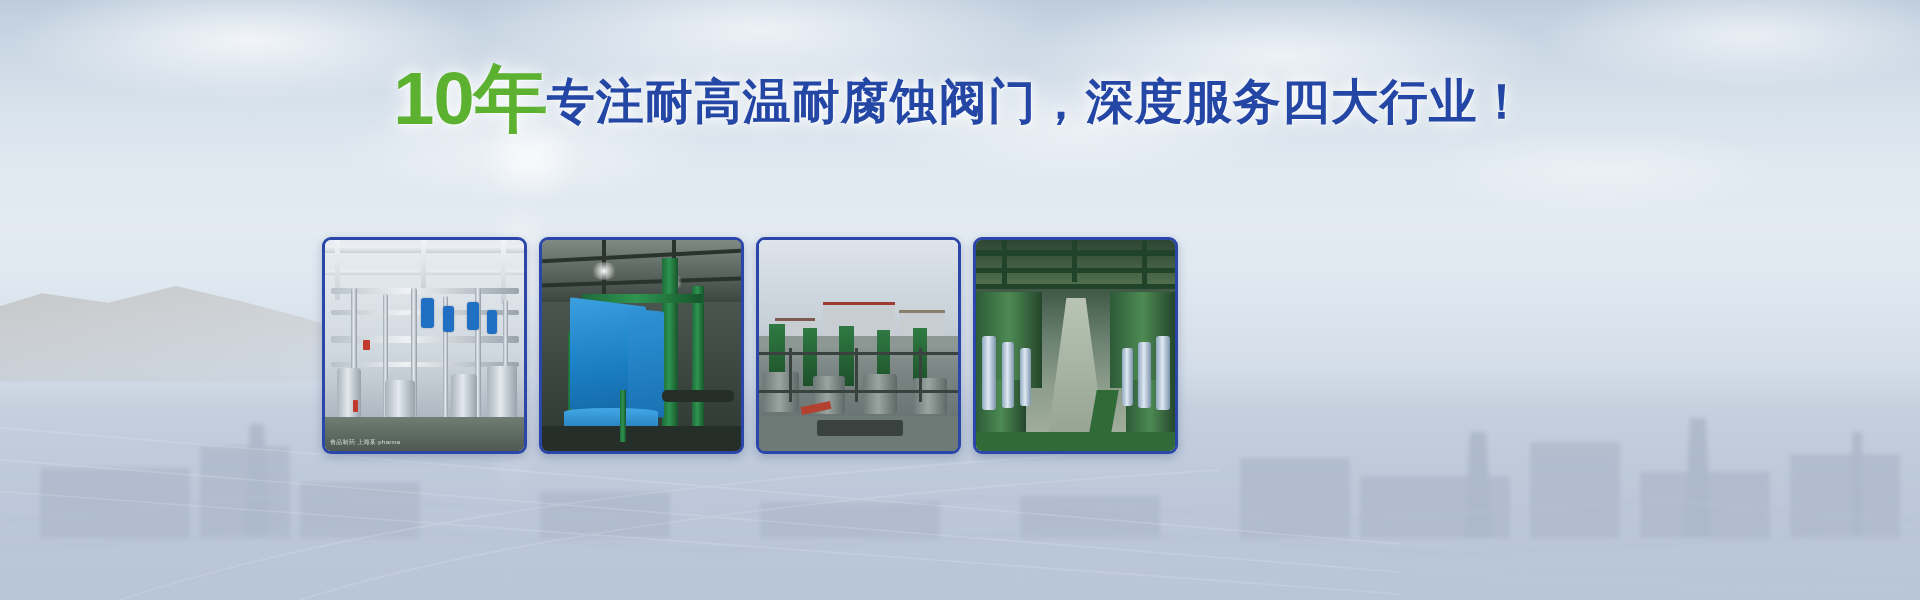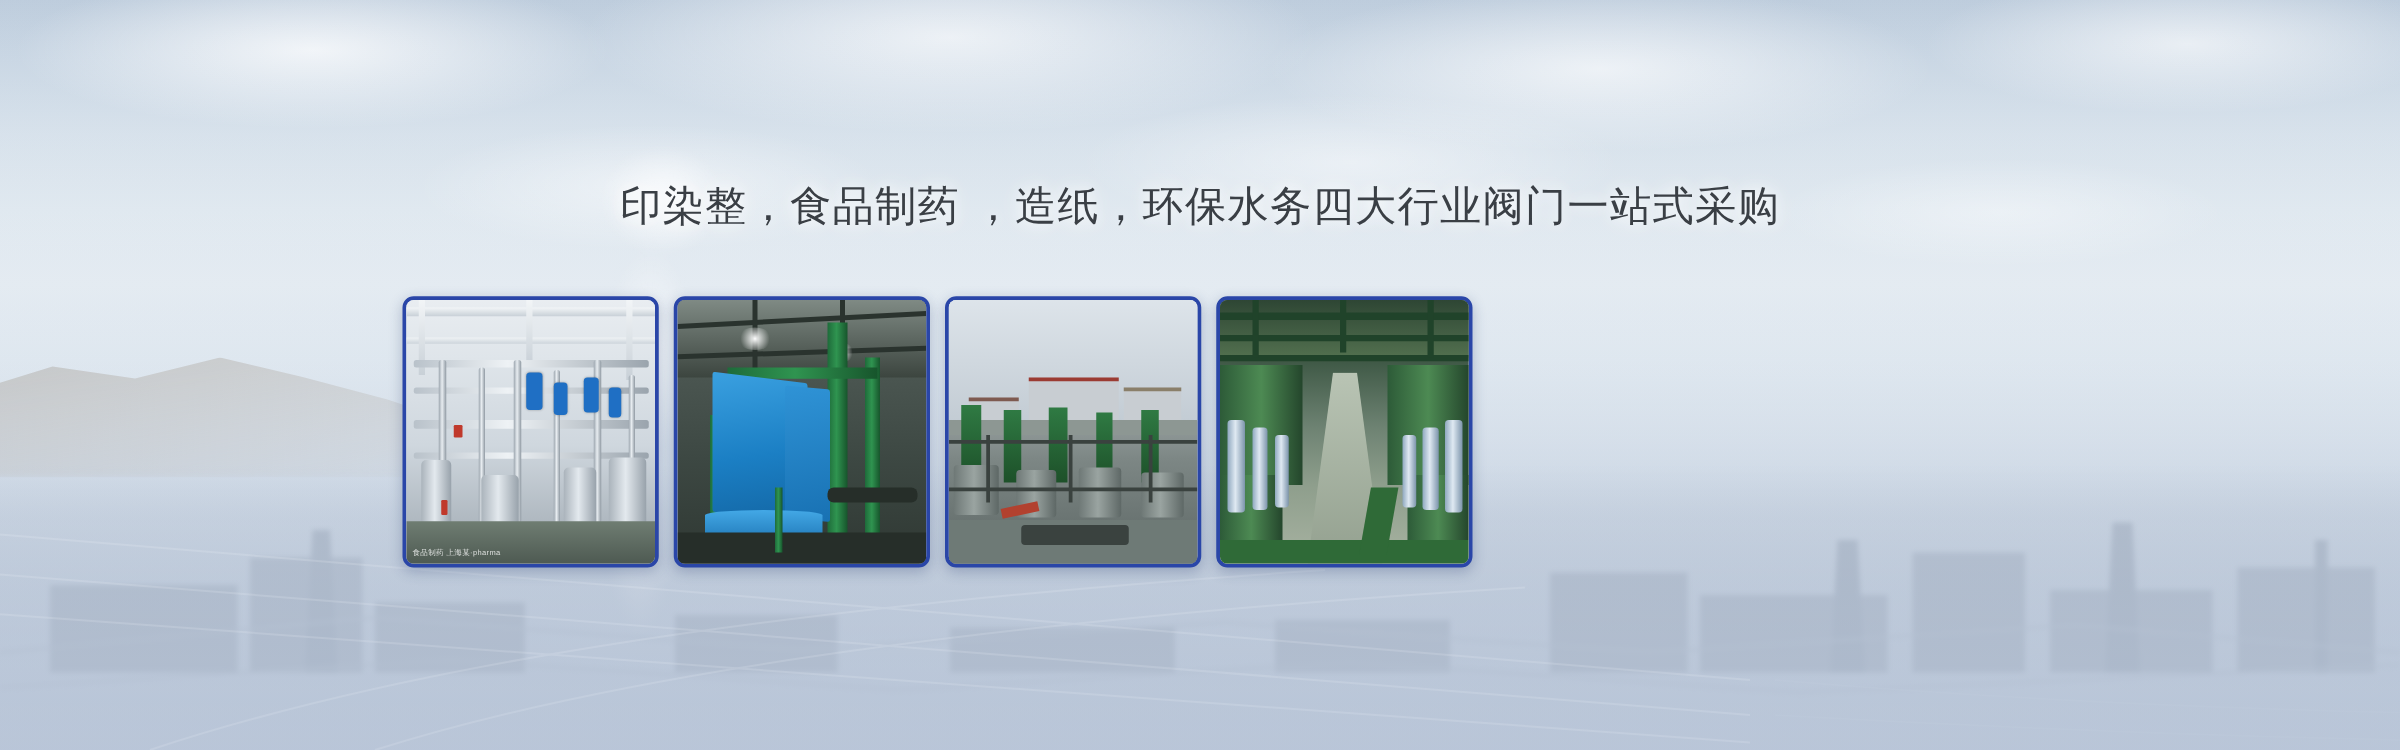--- a/index.html
+++ b/index.html
@@ -206,22 +206,24 @@
       <path d="M300 270 C 520 200, 860 162, 1220 140"></path>
     </g>
     <g stroke="#b9c6d6" stroke-width="1.2" fill="none" opacity=".5">
       <path d="M1420 214 C 1560 226, 1740 236, 1920 240"></path>
       <path d="M1420 242 C 1560 250, 1740 258, 1920 262"></path>
     </g>
   </svg>
 
   <div class="bg-haze"></div>
 
-
-  <div class="subline">印染整，食品制药 ，造纸，环保水务四大行业阀门一站式采购</div>
+  <div class="headline">
+    <span class="hl-years">10年</span><span class="hl-main">专注耐高温耐腐蚀阀门，深度服务四大行业！</span>
+  </div>
+
 
   <div class="cards">
 
     <div class="card">
       <div class="card-img p1">
         <div class="beam" style="left:0;top:6px;width:199px;height:7px;"></div>
         <div class="beam" style="left:0;top:30px;width:199px;height:5px;opacity:.8;"></div>
         <div class="beam" style="left:10px;top:0;width:5px;height:60px;"></div>
         <div class="beam" style="left:96px;top:0;width:5px;height:52px;"></div>
         <div class="beam" style="left:176px;top:0;width:5px;height:64px;"></div>

